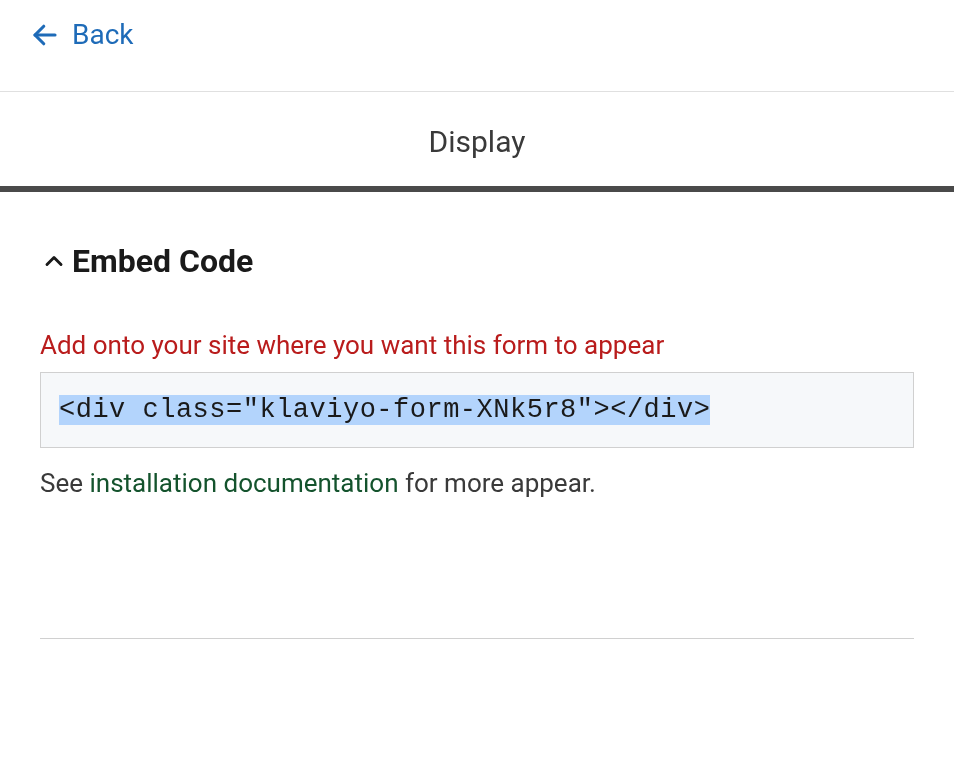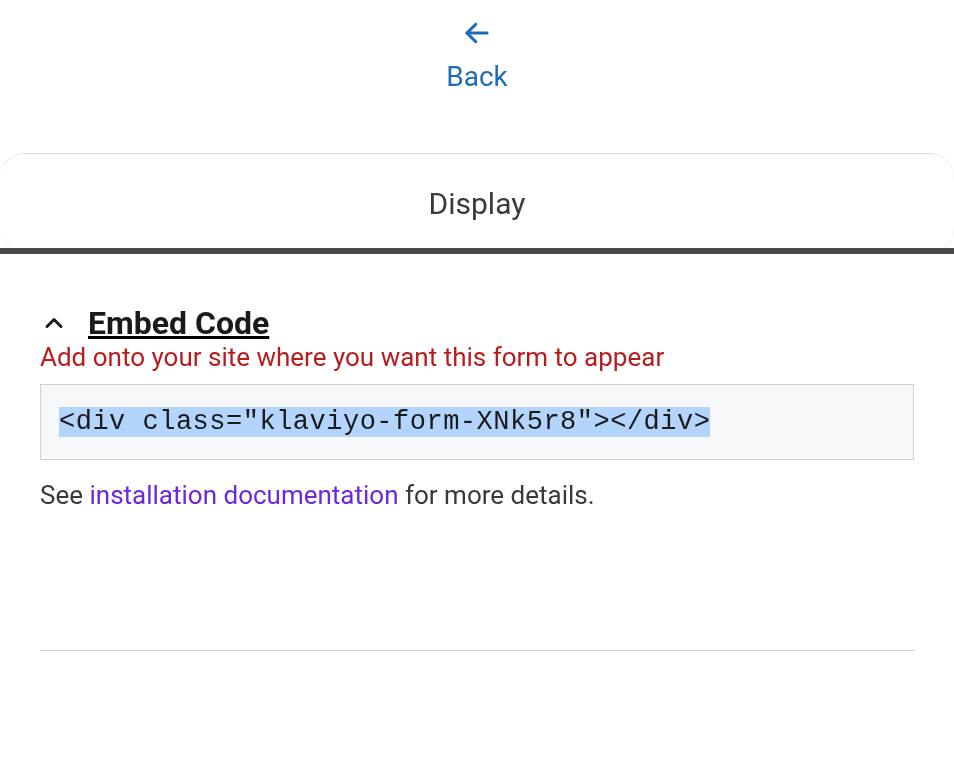--- a/index.html
+++ b/index.html
@@ -13,38 +13,36 @@
       width: 954px;
       height: 758px;
       overflow: hidden;
     }
     .back-link {
       display: flex;
       align-items: center;
       gap: 12px;
       padding: 18px 30px;
       cursor: pointer;
-      flex-direction: column;
     }
     .back-arrow {
       color: #1e6bb8;
       display: flex;
       align-items: center;
     }
     .back-text {
       color: #1e6bb8;
       font-size: 28px;
       font-weight: 400;
     }
     .tabs {
       display: flex;
       border-top: 1px solid #e0e0e0;
       border-bottom: 1px solid #e0e0e0;
-      margin-top: 42px;
-      border-radius: 25px;
+      margin-top: 22px;
     }
     .tab {
       flex: 1;
       text-align: center;
       padding: 32px 0;
       font-size: 30px;
       color: #3a3a3a;
       cursor: pointer;
       position: relative;
     }
@@ -56,23 +54,23 @@
       right: 0;
       height: 6px;
       background: #4a4a4a;
     }
     .section {
       padding: 50px 40px 0 40px;
     }
     .section-header {
       display: flex;
       align-items: center;
-      gap: 20px;
+      gap: 4px;
       cursor: pointer;
-      text-decoration: underline;
+      margin-bottom: 50px;
     }
     .chevron {
       display: flex;
       align-items: center;
     }
     .section-title {
       font-size: 32px;
       font-weight: 700;
       color: #1a1a1a;
     }
@@ -92,21 +90,21 @@
       font-size: 27px;
       background: #b3d4fc;
       color: #1a1a1a;
       letter-spacing: 0.5px;
     }
     .help-text {
       font-size: 26px;
       color: #3a3a3a;
     }
     .help-link {
-      color: #6d28d9;
+      color: #14532d;
       cursor: pointer;
     }
     .divider {
       border: none;
       border-top: 1px solid #d0d0d0;
       margin-top: 140px;
     }
   </style>
 </head>
 <body>
@@ -137,17 +135,17 @@
     <span class="section-title">Embed Code</span>
   </div>
 
   <div class="field-label">Add onto your site where you want this form to appear</div>
 
   <div class="code-box">
     <span class="code-text">&lt;div class="klaviyo-form-XNk5r8"&gt;&lt;/div&gt;</span>
   </div>
 
   <div class="help-text">
-    <span>See </span><span class="help-link">installation documentation</span><span> for more details.</span>
+    <span>See </span><span class="help-link">installation documentation</span><span> for more appear.</span>
   </div>
 
   <hr class="divider">
 </div>
 
 </body></html>

